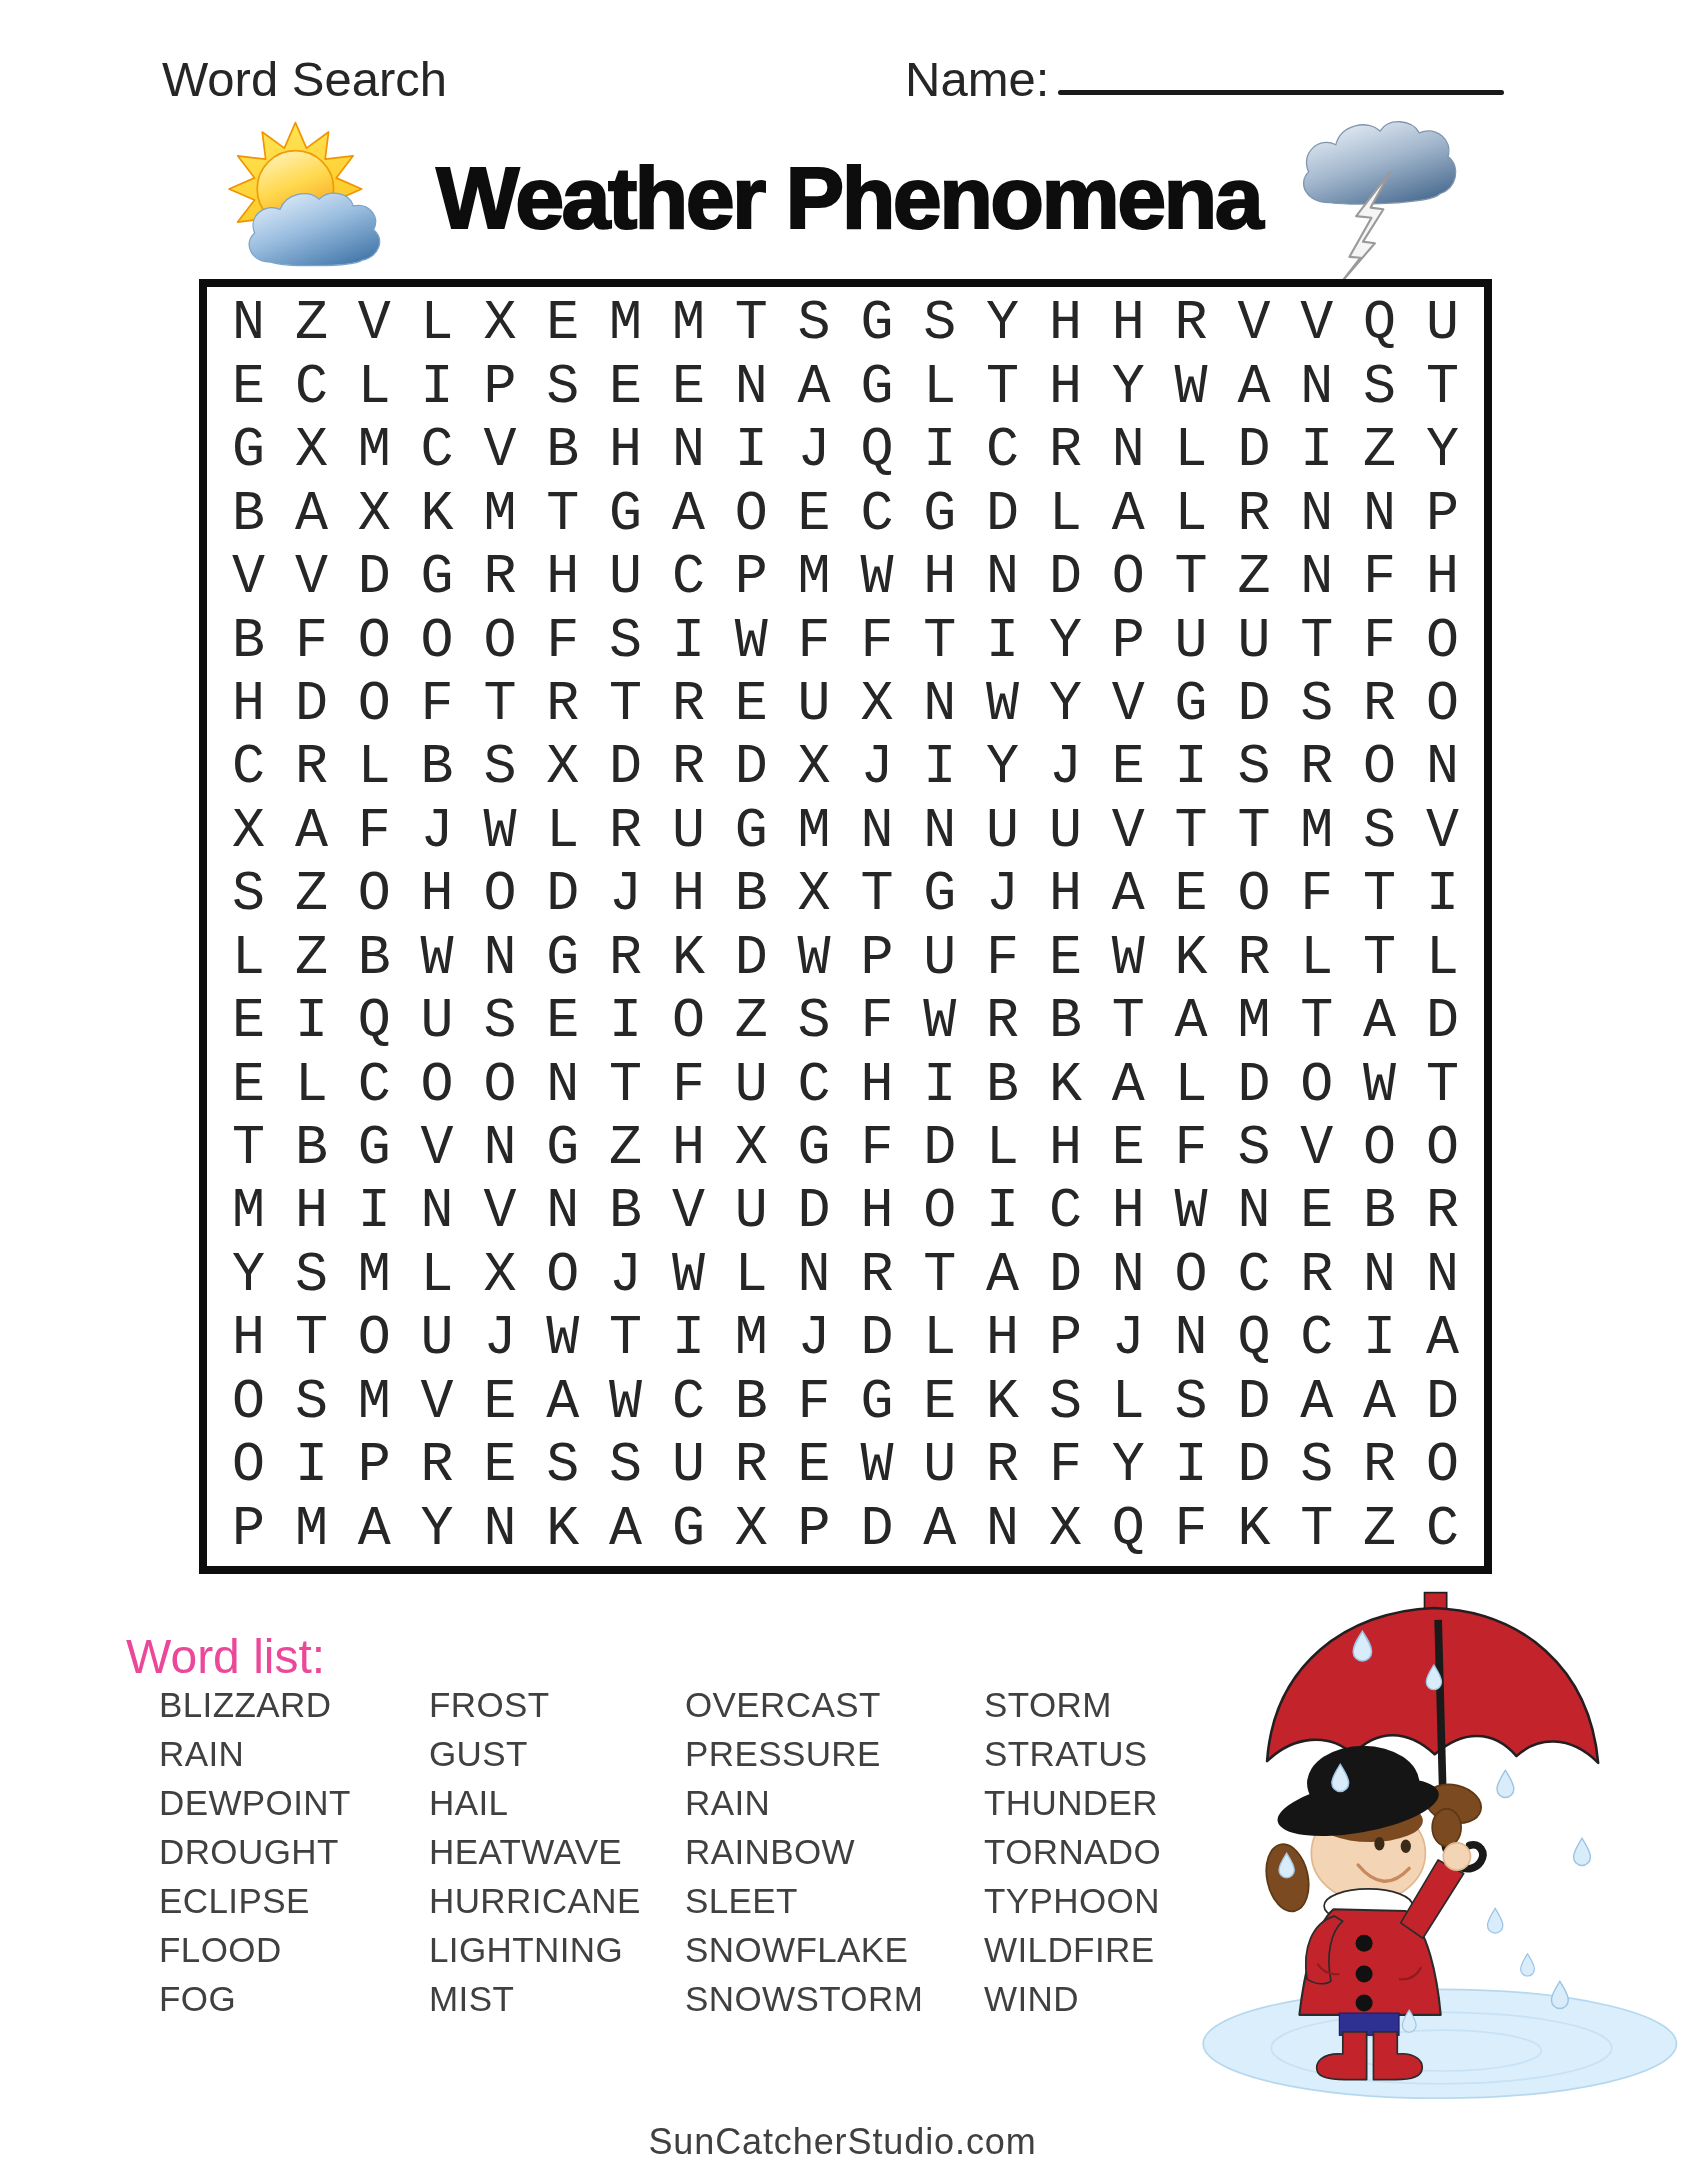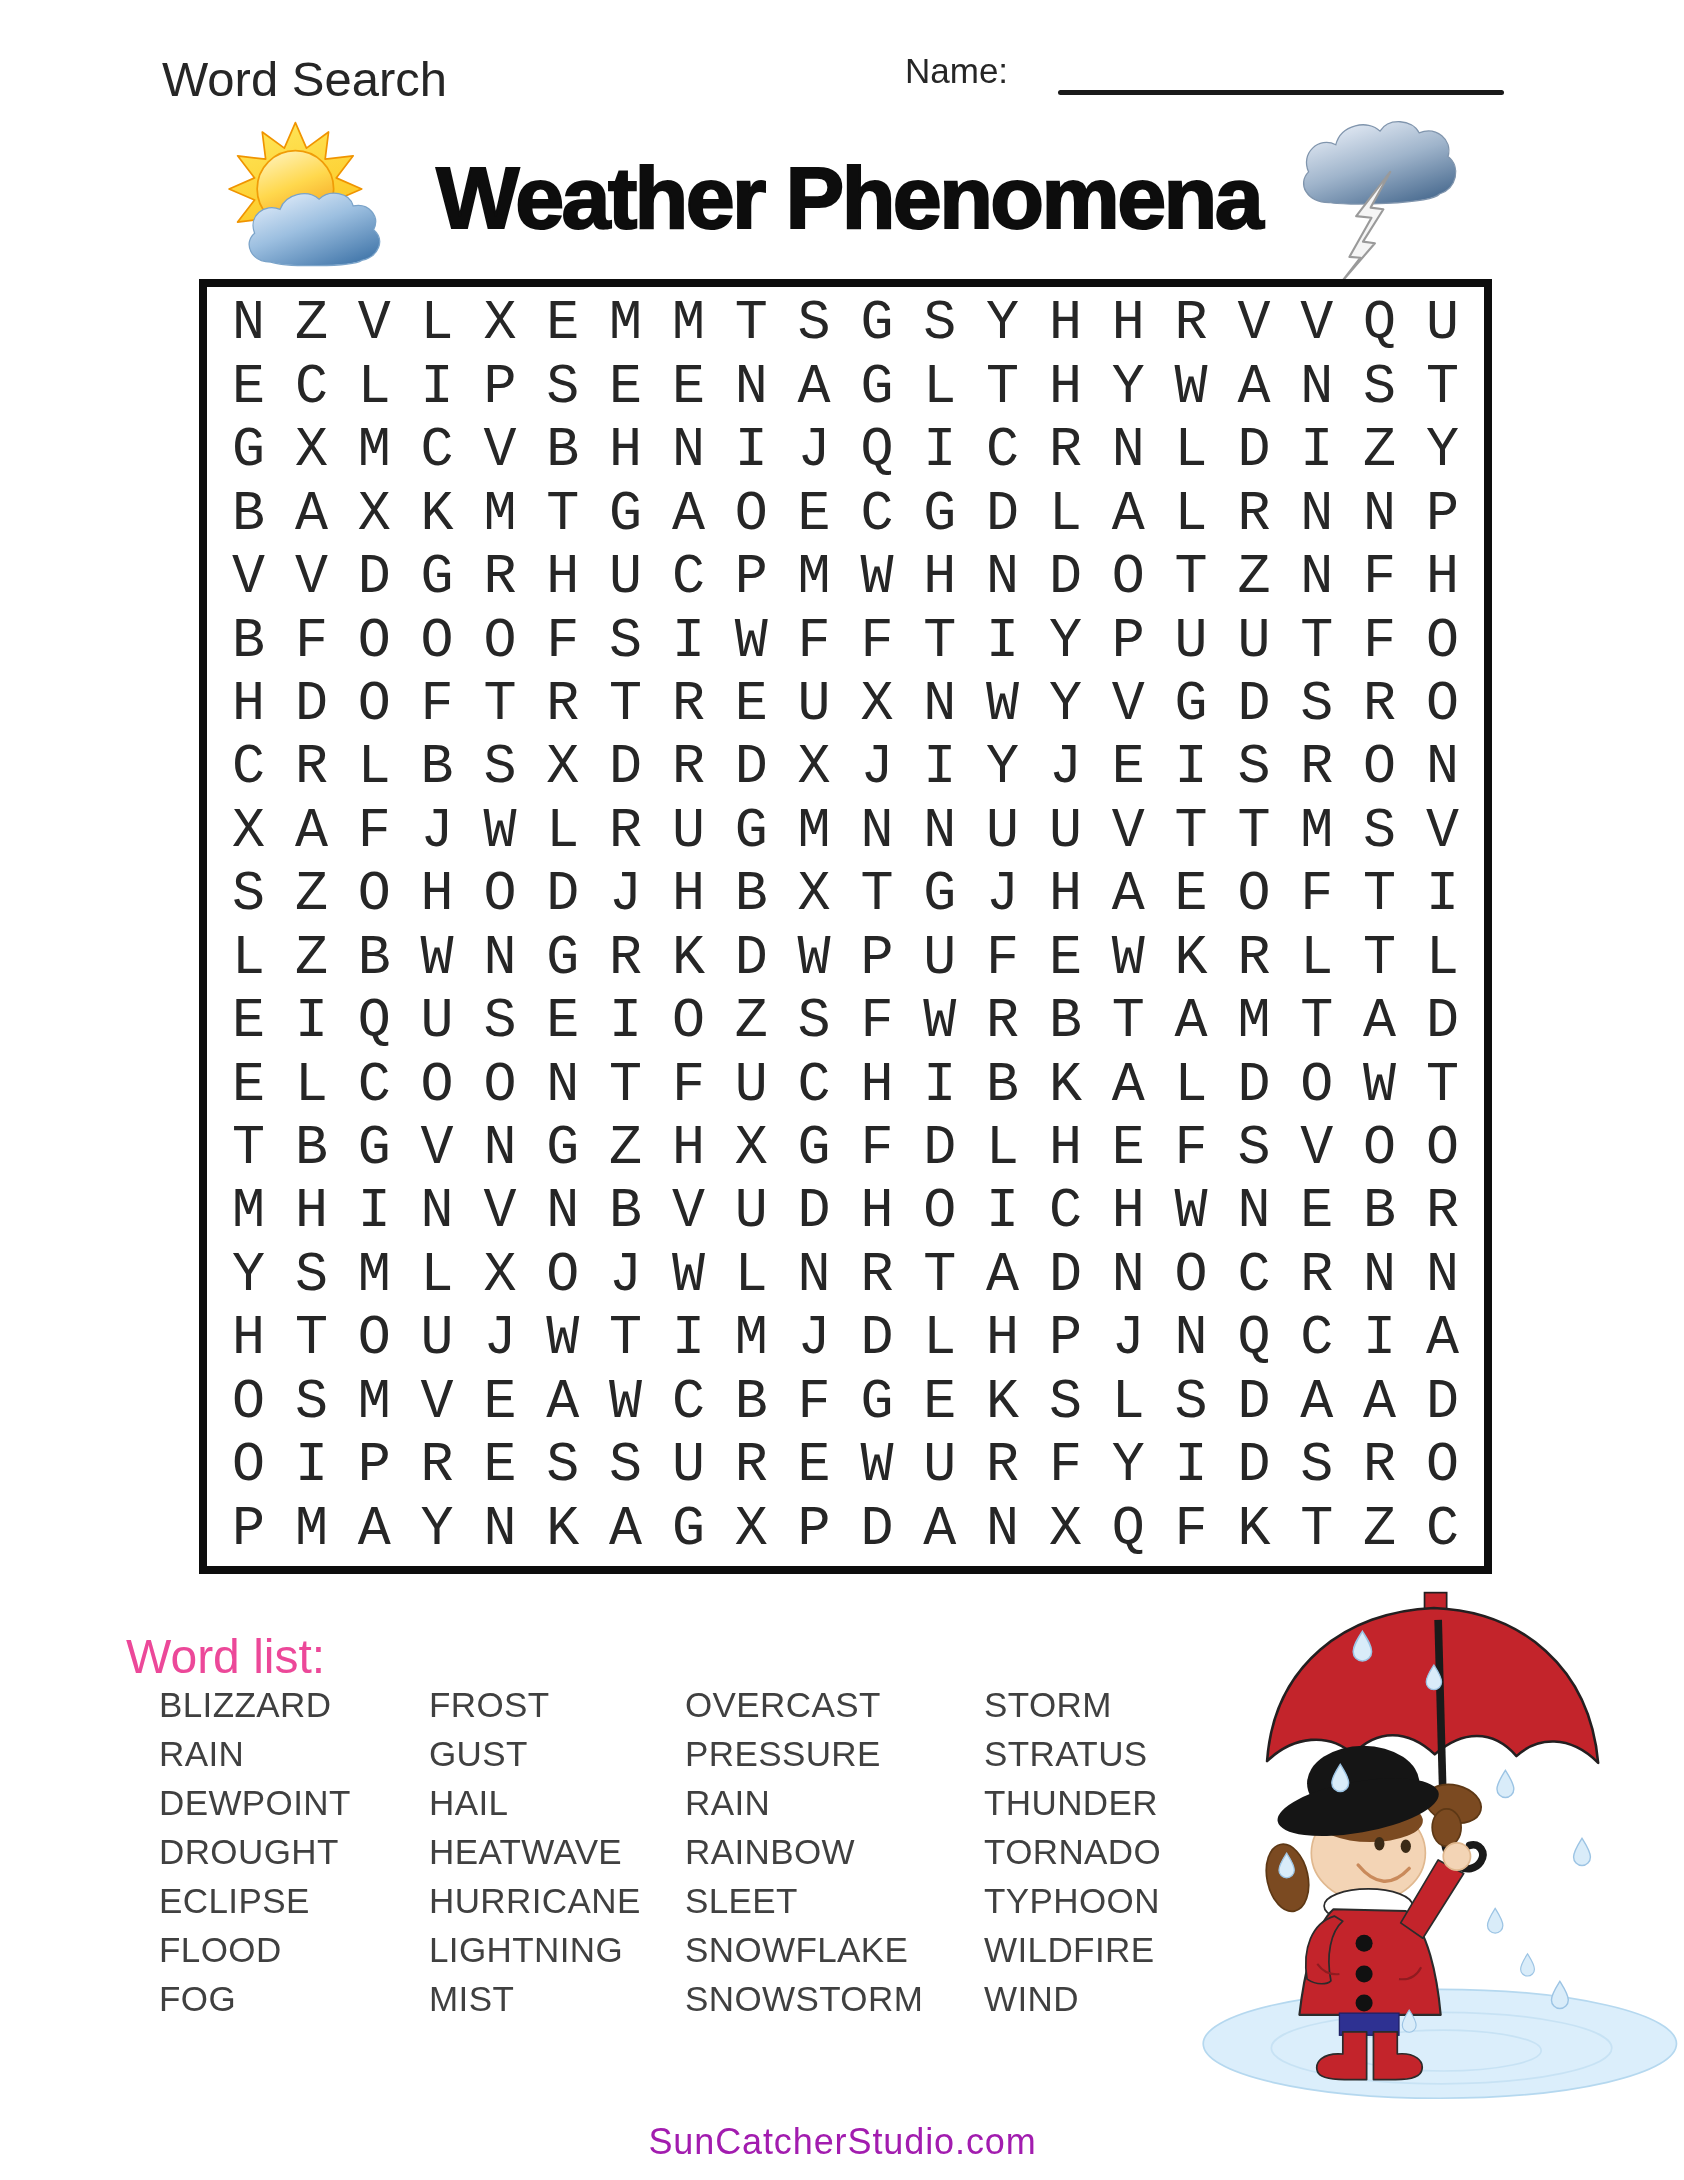--- a/index.html
+++ b/index.html
@@ -1,41 +1,41 @@
 <!DOCTYPE html>
 <html style="--ink: #1a1a1a; --accent_red: #c3242b; --sun_yellow: #ffd21f; --sun_orange: #f5a623; --cloud_blue_light: #e3eefb; --cloud_blue_dark: #3f74a8; --storm_blue_light: #e9eff8; --storm_blue_dark: #47698e; --raindrop_blue: #d9ecf9; --puddle_blue: #dbeefb; --hair_brown: #7b4a21; --skin: #f3d4b5; --pants_blue: #2e3192; --footer_gray: #4f4f4f;font-size:13.6px"><head>
 <meta charset="utf-8">
 <style>
   html,body{margin:0;padding:0;background:#fff;}
   .page{position:relative;width:1685px;height:2181px;background:#fff;overflow:hidden;
         font-family:"Liberation Sans",sans-serif;color:var(--ink,#1a1a1a);border-radius:18px;}
   
   .hdr-label{position:absolute;left:162px;top:51px;font-size:49px;font-weight:400;color:#262626;}
-  .name-label{position:absolute;left:905px;top:51px;font-size:35px;font-weight:400;color:#262626;}
+  .name-label{position:absolute;left:905px;top:51px;font-size:49px;font-weight:400;color:#262626;}
   .name-line{position:absolute;left:1058px;top:90px;width:446px;height:5.1px;background:#1a1a1a;border-radius:2.6px;}
   
   .title{position:absolute;left:422px;top:147px;width:839px;text-align:right;
          font-size:88px;font-weight:700;letter-spacing:-2.6px;color:#0d0d0d;
          -webkit-text-stroke:2.1px #0d0d0d;white-space:nowrap;}
   .icon-suncloud{position:absolute;left:207px;top:119px;}
   .icon-stormcloud{position:absolute;left:1278px;top:109px;}
   
   .grid-box{position:absolute;left:199px;top:279px;width:1293px;height:1295px;
             border:8.5px solid #0d0d0d;box-sizing:border-box;background:#fff;
             display:grid;grid-template-columns:repeat(20,1fr);grid-template-rows:repeat(20,1fr);
             padding:5.1px 10.2px;}
   .cell{display:flex;align-items:center;justify-content:center;
         font-family:"Liberation Mono",monospace;font-size:55px;color:#262626;line-height:1;}
   
   .wl-heading{position:absolute;left:126px;top:1629px;font-size:48px;font-weight:400;color:#ec4899;}
   .wl-col{position:absolute;top:1680px;font-size:35px;line-height:49px;color:#404040;letter-spacing:0.4px;}
   .wl-col-0{left:159px;} .wl-col-1{left:429px;} .wl-col-2{left:685px;} .wl-col-3{left:984px;}
   
   .footer{position:absolute;left:0;top:2121px;width:100%;text-align:center;
-          font-size:36px;color:#a21caf;letter-spacing:0.9px;}
+          font-size:36px;color:#404040;letter-spacing:0.9px;}
   .illustration{position:absolute;left:1193px;top:1584px;}
 </style>
 </head>
 <body>
 
 <div class="page">
 
   <div class="hdr-label">Word Search</div>
   <div class="name-label">Name:</div>
   <div class="name-line"></div>

